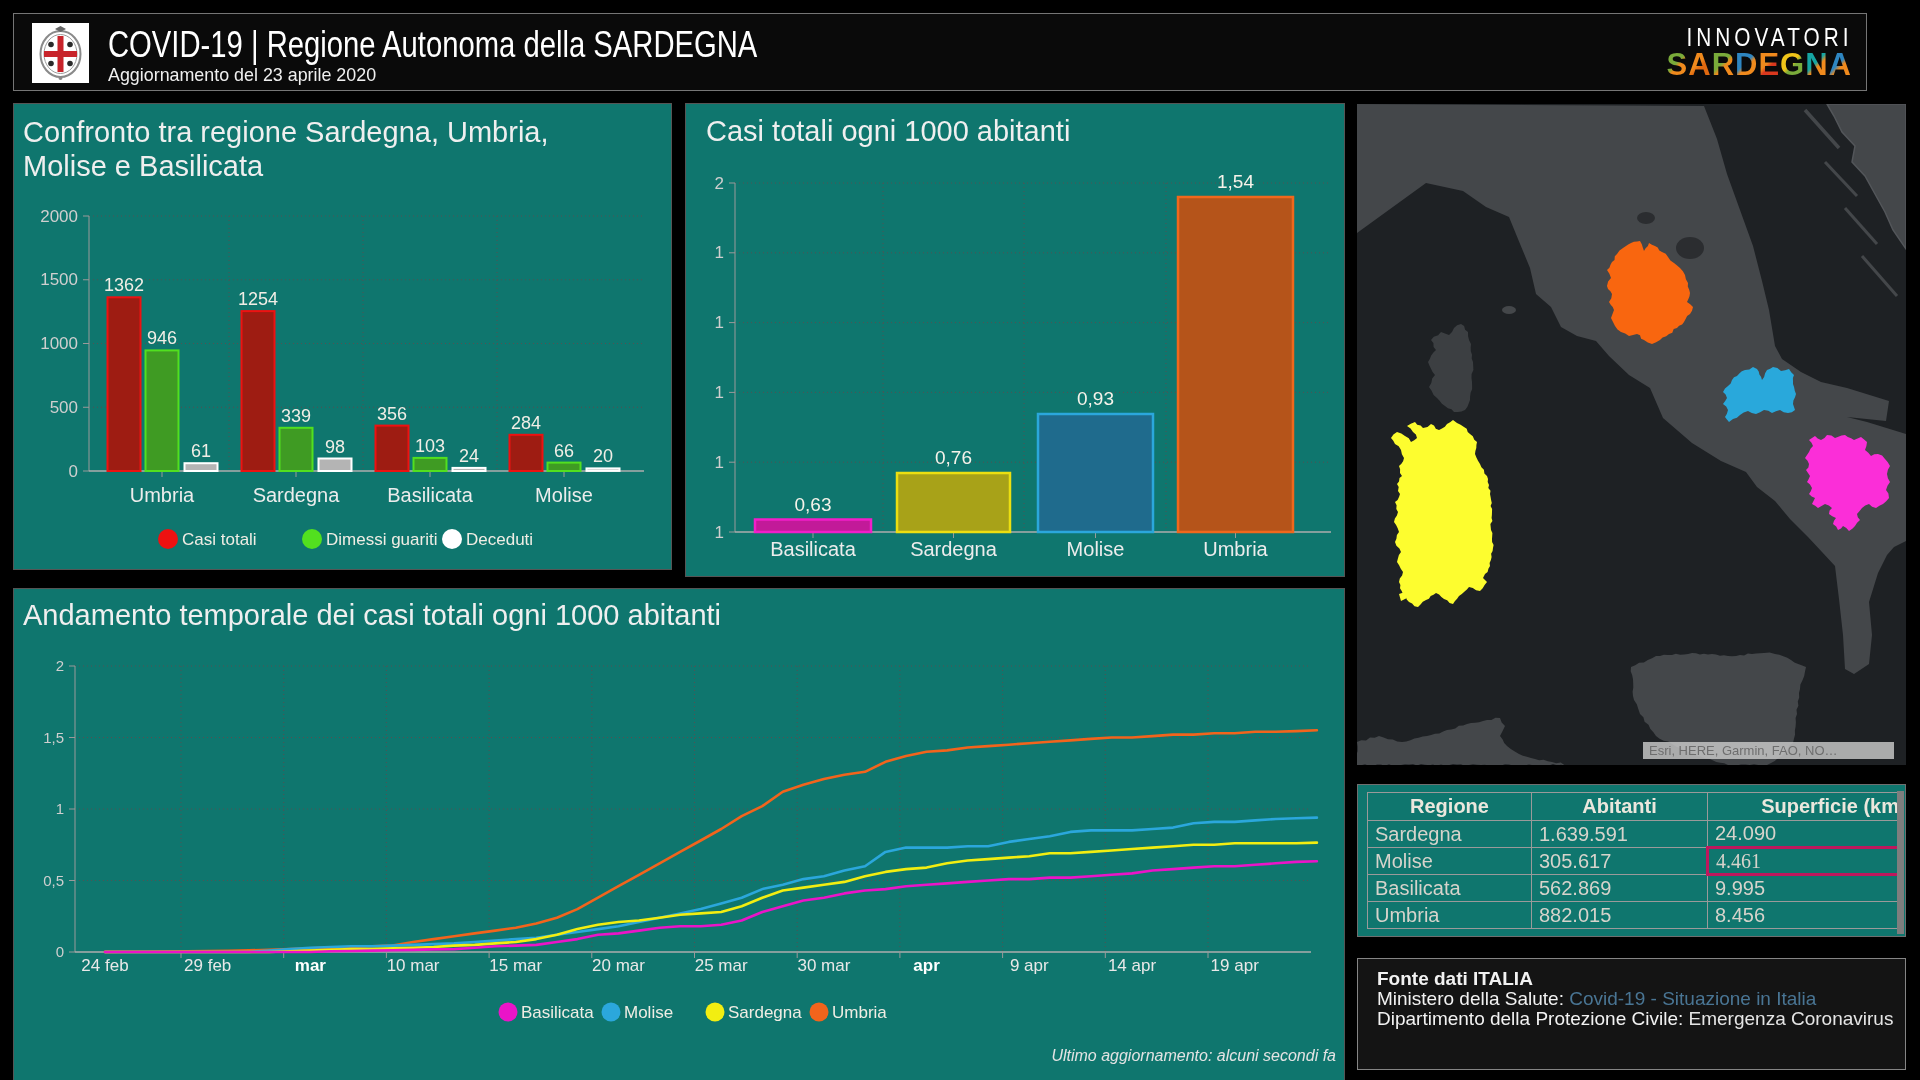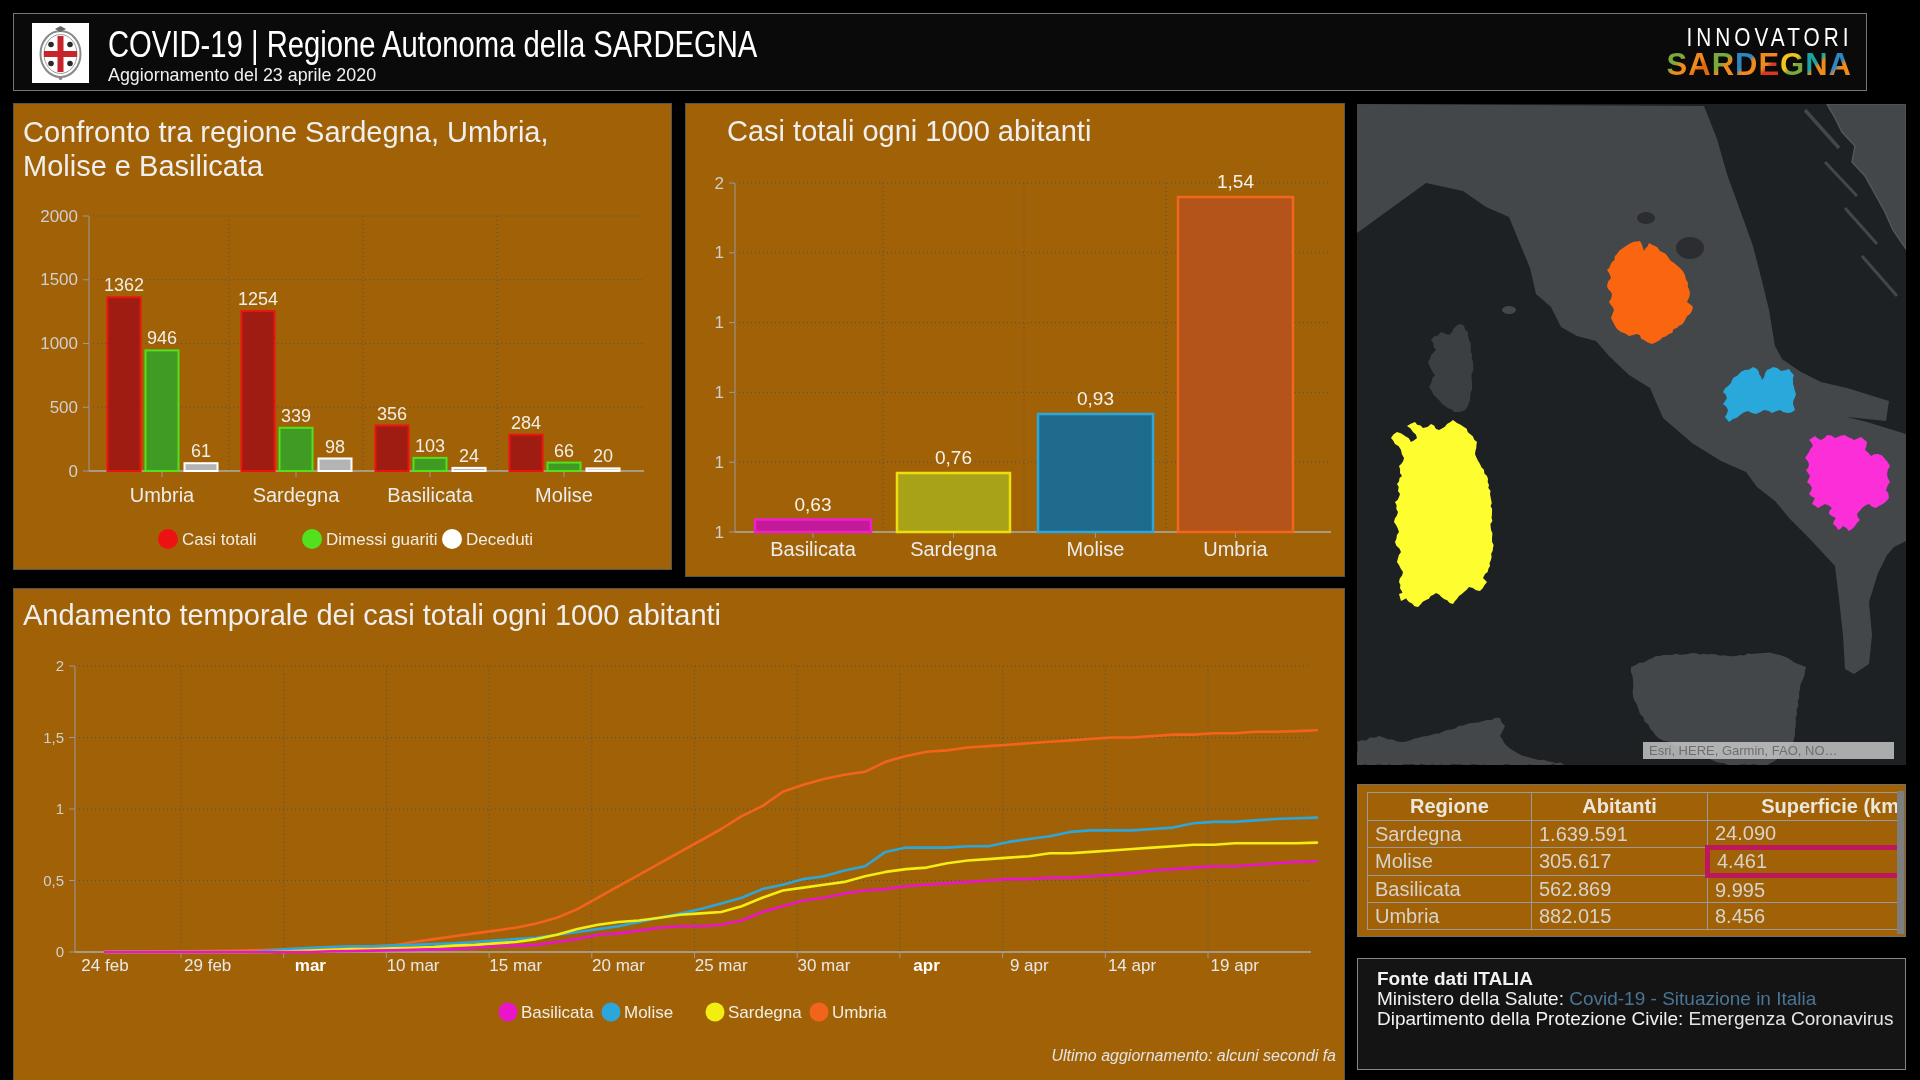--- a/index.html
+++ b/index.html
@@ -1,17 +1,17 @@
 <!DOCTYPE html>
 <html><head><meta charset="utf-8">
 <style>
 * { margin:0; padding:0; box-sizing:border-box; }
 html,body { width:1920px; height:1080px; background:#000;
   font-family:"Liberation Sans", sans-serif; overflow:hidden; }
-.panel { position:absolute; background:#a16207; border:1px solid #555; }
+.panel { position:absolute; background:#0f766e; border:1px solid #555; }
 svg text { font-family:"Liberation Sans", sans-serif; }
 .grid { stroke:#525252; stroke-width:1; stroke-dasharray:1,3; }
 .axis { stroke:#9a9a9a; stroke-width:1; }
 .axisb { stroke:#aeaeae; stroke-width:1.5; }
 .tick { font-size:17px; fill:#cfcfcf; }
 .tick3 { font-size:15px; fill:#cfcfcf; }
 .cat { font-size:20px; fill:#ececec; }
 .vlab { font-size:18px; fill:#f1eee6; }
 .vlab2 { font-size:19px; fill:#f6f3ea; }
 .leg { font-size:17px; fill:#f0ede4; }
@@ -105,21 +105,21 @@
         <circle cx="154" cy="435" r="10" fill="#ee1111"></circle>
         <text x="168" y="441" class="leg">Casi totali</text>
         <circle cx="298" cy="435" r="10" fill="#52e01f"></circle>
         <text x="312" y="441" class="leg">Dimessi guariti</text>
         <circle cx="438" cy="435" r="10" fill="#ffffff"></circle>
         <text x="452" y="441" class="leg">Deceduti</text>
       </svg></div>
 </div>
 
 <div class="panel" style="left:685px; top:103px; width:660px; height:474px;">
-  <div class="ptitle" style="position:absolute; left:20px; top:11px;margin-left:21px;">Casi totali ogni 1000 abitanti</div>
+  <div class="ptitle" style="position:absolute; left:20px; top:11px;">Casi totali ogni 1000 abitanti</div>
   <div style="position:absolute; left:0; top:0;"><svg width="658" height="472" viewBox="0 0 658 472">
         <line x1="49" y1="79.0" x2="645" y2="79.0" class="grid"></line>
         <line x1="49" y1="148.8" x2="645" y2="148.8" class="grid"></line>
         <line x1="49" y1="218.6" x2="645" y2="218.6" class="grid"></line>
         <line x1="49" y1="288.4" x2="645" y2="288.4" class="grid"></line>
         <line x1="49" y1="358.2" x2="645" y2="358.2" class="grid"></line>
         <line x1="197" y1="79" x2="197" y2="428" class="grid"></line>
         <line x1="338" y1="79" x2="338" y2="428" class="grid"></line>
         <line x1="480" y1="79" x2="480" y2="428" class="grid"></line>
         <line x1="49" y1="79" x2="49" y2="428" class="axis"></line>
@@ -262,21 +262,21 @@
       <td style="border:1px solid #9a9a9a; text-align:right; white-space:nowrap; overflow:hidden;">Superficie (km</td>
     </tr>
     <tr style="height:27px;">
           <td style="border:1px solid #9a9a9a; padding-left:7px;">Sardegna</td>
           <td style="border:1px solid #9a9a9a; padding-left:7px;">1.639.591</td>
           <td style="border:1px solid #9a9a9a; padding-left:7px;">24.090</td>
         </tr>
     <tr style="height:27px;">
           <td style="border:1px solid #9a9a9a; padding-left:7px;">Molise</td>
           <td style="border:1px solid #9a9a9a; padding-left:7px;">305.617</td>
-          <td style="border:5px solid #be185d; padding-left:7px;">4.461</td>
+          <td style="border:3px solid #be185d; padding-left:7px;font-family:Liberation Serif, serif;">4.461</td>
         </tr>
     <tr style="height:27px;">
           <td style="border:1px solid #9a9a9a; padding-left:7px;">Basilicata</td>
           <td style="border:1px solid #9a9a9a; padding-left:7px;">562.869</td>
           <td style="border:1px solid #9a9a9a; padding-left:7px;">9.995</td>
         </tr>
     <tr style="height:27px;">
           <td style="border:1px solid #9a9a9a; padding-left:7px;">Umbria</td>
           <td style="border:1px solid #9a9a9a; padding-left:7px;margin-left:34px;">882.015</td>
           <td style="border:1px solid #9a9a9a; padding-left:7px;">8.456</td>

